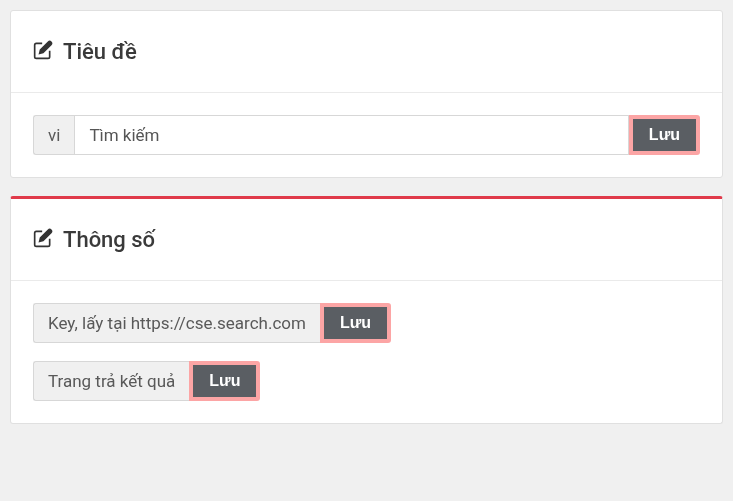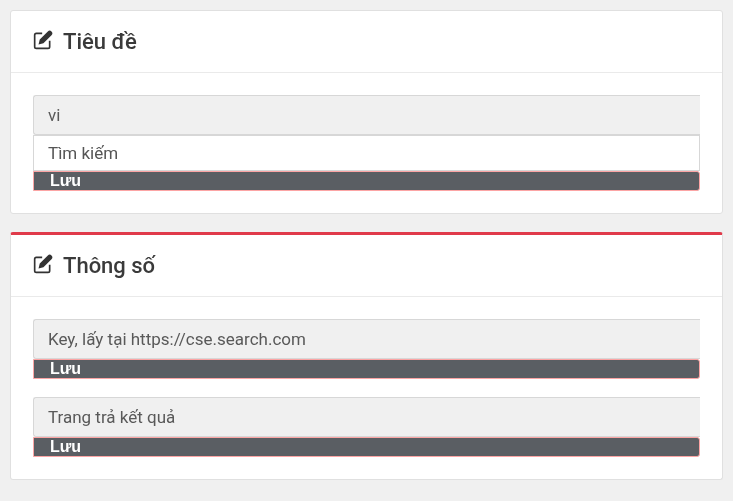--- a/index.html
+++ b/index.html
@@ -12,39 +12,38 @@
     font-size: 16px;
   }
   .panel {
     background: #fff;
     border: 1px solid #e0e0e0;
     border-radius: 3px;
     margin-bottom: 18px;
   }
   .panel.accent { border-top: 3px solid #e03a4a; }
   .panel-header {
-    padding: 18px 22px;
+    padding: 28px 22px;
     border-bottom: 1px solid #eaeaea;
     display: flex;
     align-items: center;
     gap: 10px;
   }
   .panel-header .title {
     font-size: 22px;
     font-weight: 500;
     color: #3a3a3a;
   }
   .panel-body {
     padding: 22px;
   }
   .input-group {
     display: flex;
     align-items: stretch;
     margin-bottom: 18px;
-    flex-direction: column;
   }
   .input-group:last-child { margin-bottom: 0; }
   .addon {
     background: #f0f0f0;
     border: 1px solid #d7d7d7;
     border-right: none;
     padding: 9px 14px;
     font-size: 17px;
     color: #595959;
     border-radius: 3px 0 0 3px;
@@ -58,21 +57,21 @@
     padding: 7px 14px;
     font-size: 17px;
     color: #555;
     font-family: inherit;
     outline: none;
     min-width: 0;
   }
   .btn {
     background: #5a5e63;
     color: #fff;
-    border: 1px solid #fca5a5;
+    border: 4px solid #fca5a5;
     padding: 0 16px;
     font-size: 16px;
     font-weight: 600;
     border-radius: 0 3px 3px 0;
     cursor: pointer;
     display: flex;
     align-items: center;
   }
   .icon-edit { color: #333; }
 </style>

